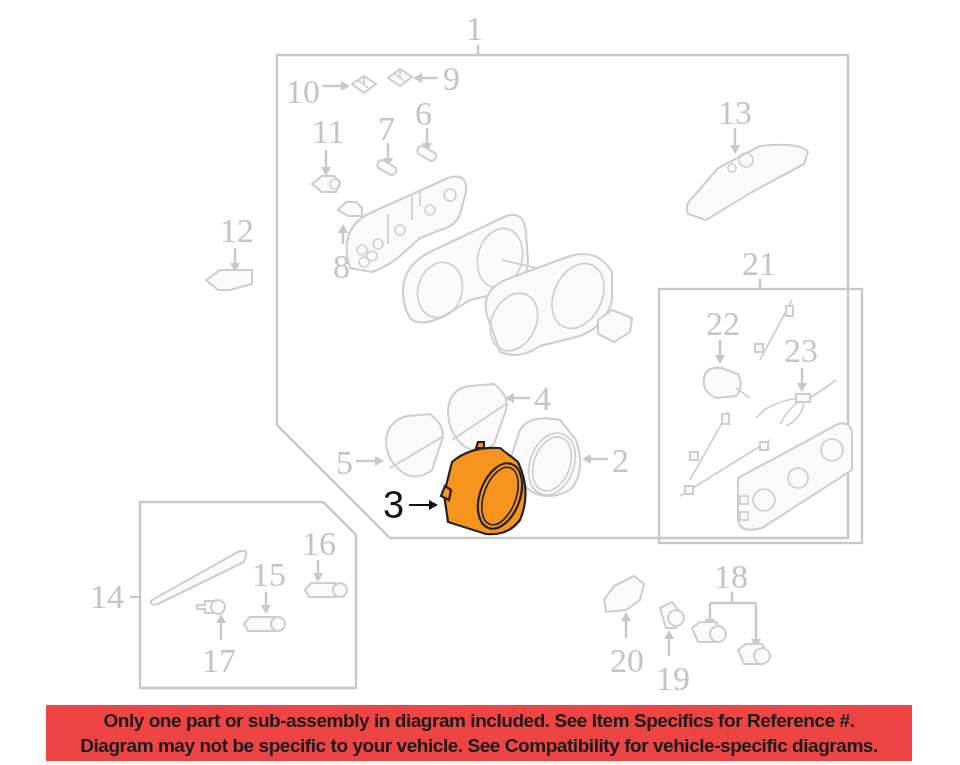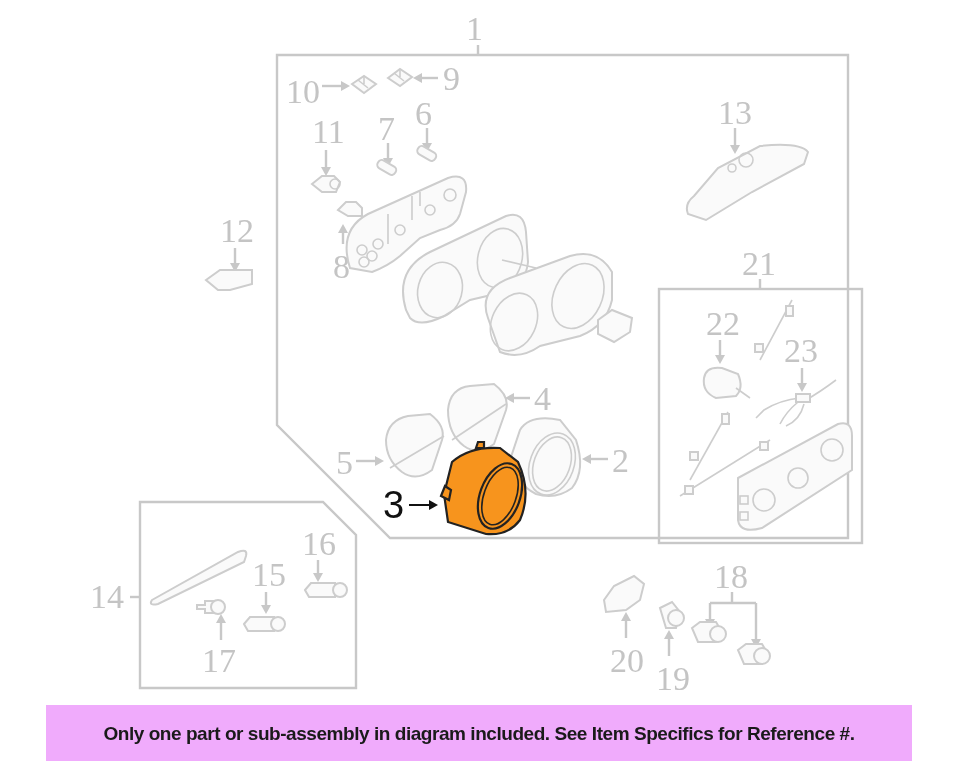--- a/index.html
+++ b/index.html
@@ -4,21 +4,21 @@
   <style>
     html, body { margin:0; padding:0; background:#ffffff; }
     body { width:960px; height:765px; position:relative; overflow:hidden; font-family:"Liberation Serif", serif; }
     #diagram { position:absolute; left:0; top:0; width:960px; height:765px; }
     .callout { font-family:"Liberation Serif", serif; fill:#c4c4c4; font-size:34px; }
     .callout-hl { font-family:"Liberation Sans", sans-serif; fill:#111; font-size:38px; }
     .ln { stroke:#c8c8c8; stroke-width:2.4; fill:none; }
     .pt { stroke:#cdcdcd; stroke-width:2; fill:#fafafa; }
     .pt2 { stroke:#cdcdcd; stroke-width:1.6; fill:none; }
     .hl { stroke:#222; stroke-width:2.2; fill:#f7941d; }
-    #banner { position:absolute; left:46px; top:705px; width:866px; height:56px; background:#f0abfc;
+    #banner { position:absolute; left:46px; top:705px; width:866px; height:56px; background:#ef4444;
       display:flex; flex-direction:column; justify-content:center; align-items:center; }
     #banner span { font-family:"Liberation Sans", sans-serif; font-weight:bold; font-size:19px; color:#1a1a1a;
       line-height:25px; letter-spacing:-0.45px; white-space:nowrap; }
   </style>
 </head>
 <body>
 
 <svg id="diagram" viewBox="0 0 960 765" xmlns="http://www.w3.org/2000/svg">
 
   <g>
@@ -250,13 +250,14 @@
     <path d="M756 648 l-5 -9 h10 z" fill="#c8c8c8"></path>
     <path class="pt" d="M692 628 l8 -6 h16 l6 10 l-6 10 h-18 z"></path>
     <circle class="pt" cx="718" cy="634" r="8"></circle>
     <path class="pt" d="M738 650 l8 -6 h16 l6 10 l-6 10 h-18 z"></path>
     <circle class="pt" cx="762" cy="656" r="8"></circle>
   </g>
 </svg>
 
 <div id="banner">
   <span>Only one part or sub-assembly in diagram included. See Item Specifics for Reference #.</span>
+  <span>Diagram may not be specific to your vehicle. See Compatibility for vehicle-specific diagrams.</span>
 </div>
 
 </body></html>

